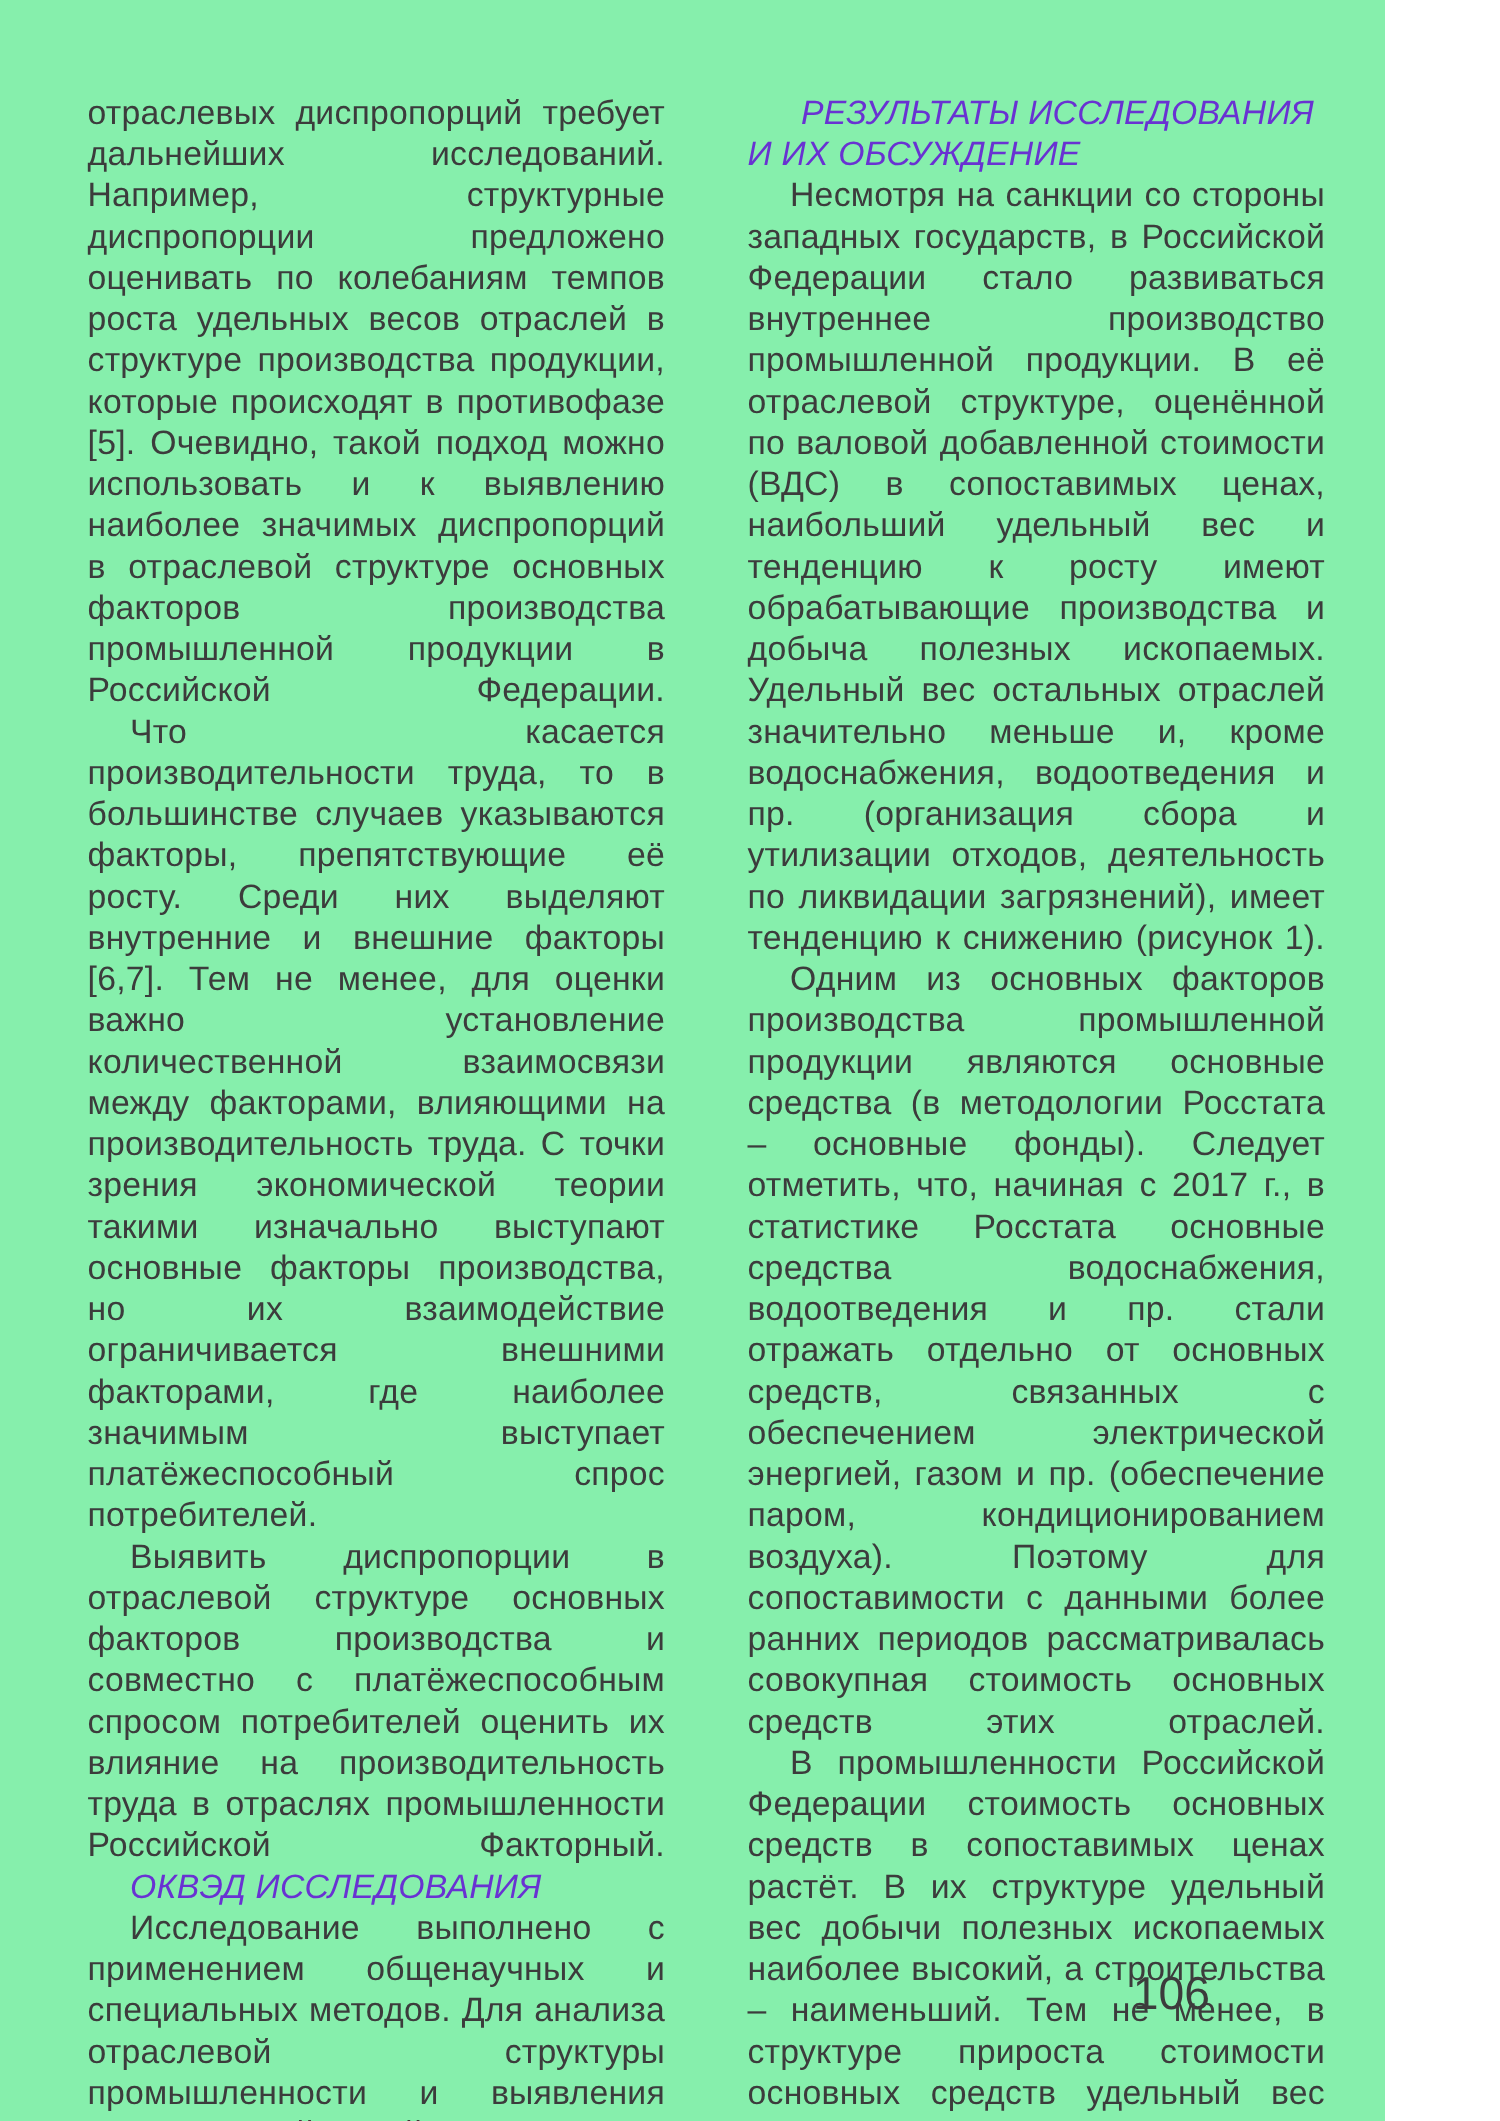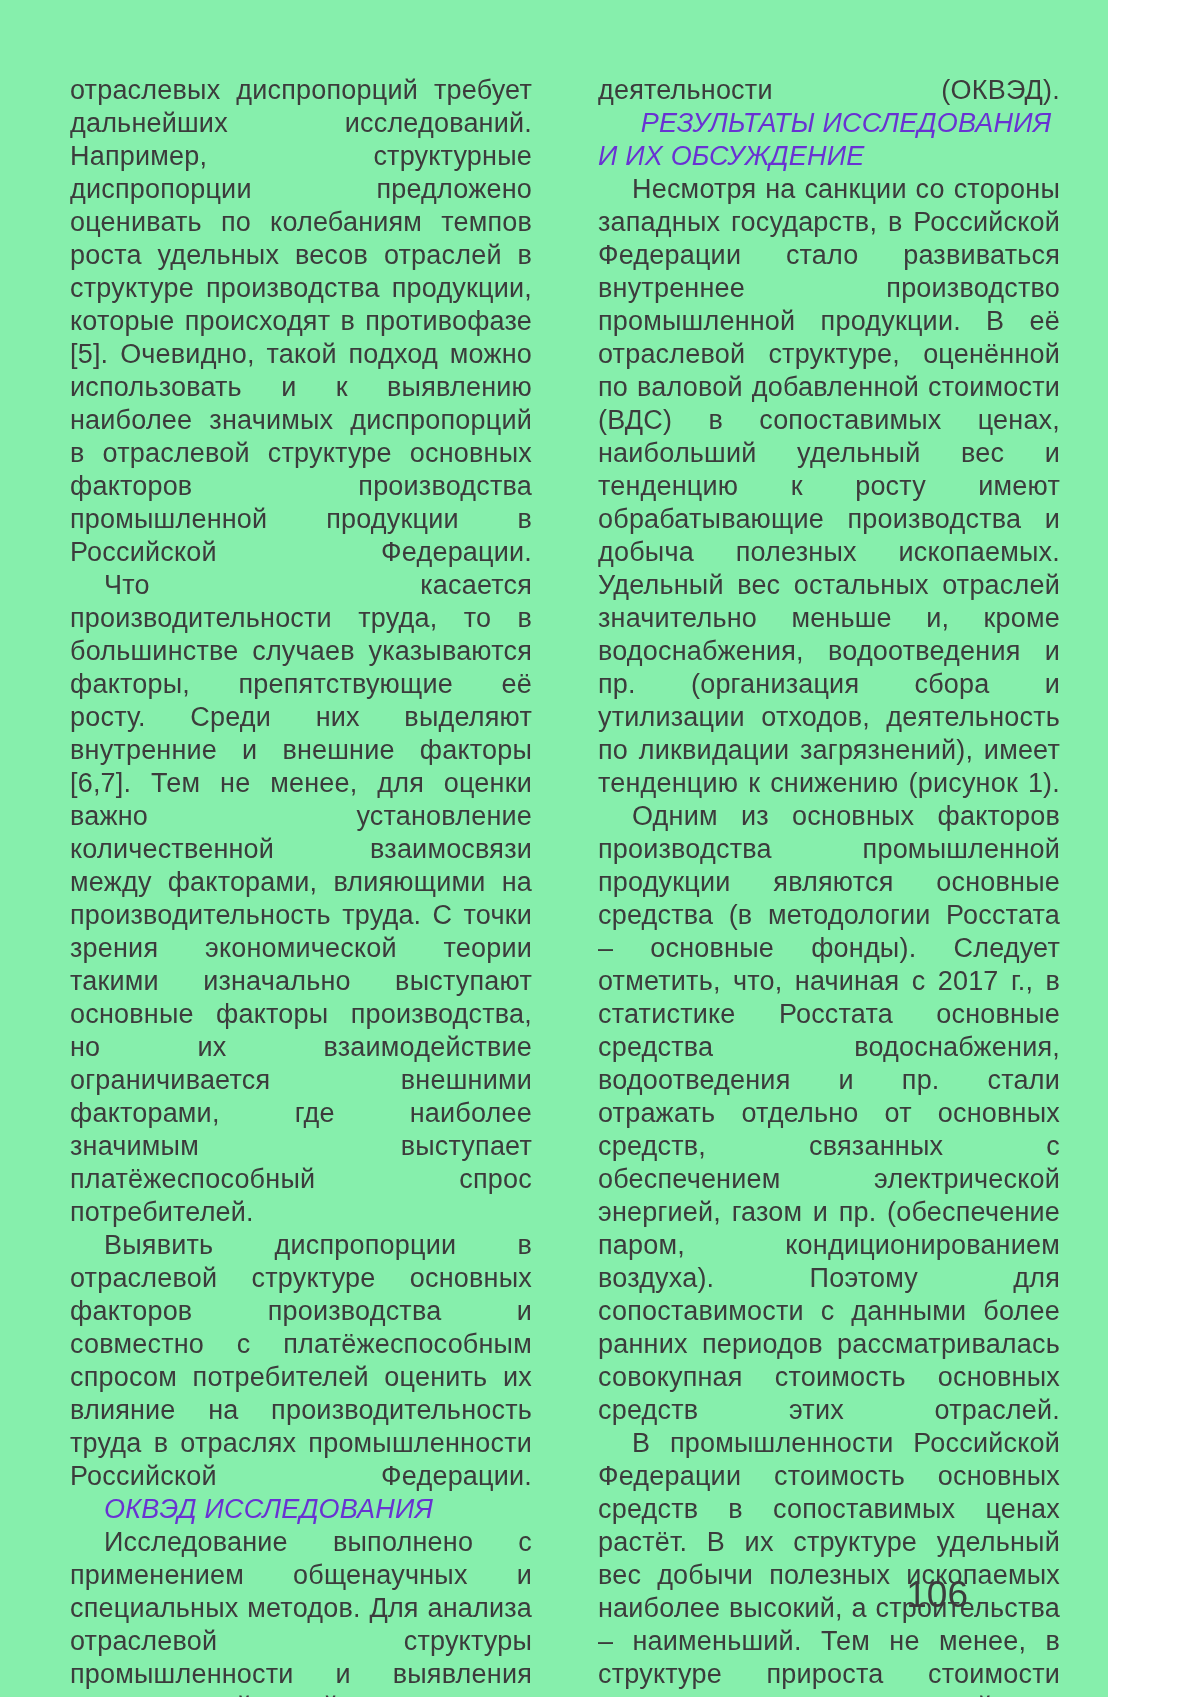--- a/index.html
+++ b/index.html
@@ -59,27 +59,26 @@
   </style>
 </head>
 <body>
 
 <div class="page">
   <div class="columns">
 
     <div class="col">
       <p class="para noindent">отраслевых диспропорций требует дальнейших исследований. Например, структурные диспропорции предложено оценивать по колебаниям темпов роста удельных весов отраслей в структуре производства продукции, которые происходят в противофазе [5]. Очевидно, такой подход можно использовать и к выявлению наиболее значимых диспропорций в отраслевой структуре основных факторов производства промышленной продукции в Российской Федерации.</p>
       <p class="para">Что касается производительности труда, то в большинстве случаев указываются факторы, препятствующие её росту. Среди них выделяют внутренние и внешние факторы [6,7]. Тем не менее, для оценки важно установление количественной взаимосвязи между факторами, влияющими на производительность труда. С точки зрения экономической теории такими изначально выступают основные факторы производства, но их взаимодействие ограничивается внешними факторами, где наиболее значимым выступает платёжеспособный спрос потребителей.</p>
-      <p class="para">Выявить диспропорции в отраслевой структуре основных факторов производства и совместно с платёжеспособным спросом потребителей оценить их влияние на производительность труда в отраслях промышленности Российской Федерации.</p>
+      <p class="para">Выявить диспропорции в отраслевой структуре основных факторов производства и совместно с платёжеспособным спросом потребителей оценить их влияние на производительность труда в отраслях промышленности Российской Факторный.</p>
       <p class="heading">ОКВЭД ИССЛЕДОВАНИЯ</p>
       <p class="para">Исследование выполнено с применением общенаучных и специальных методов. Для анализа отраслевой структуры промышленности и выявления диспропорций в ней использованы статистические методы исследования. Факторный анализ производительности труда выполнен с помощью методов эконометрики. В исследовании использованы данные Федеральной службы государственной статистики Российской Федерации (Росстат), начиная с 2011 г. Это обусловлено изменениями в методологии Общероссийского классификатора видов экономической</p>
     </div>
 
     <div class="col">
-      <p class="para noindent">деятельности (ОКВЭД).</p>
       <p class="heading">РЕЗУЛЬТАТЫ ИССЛЕДОВАНИЯ И ИХ ОБСУЖДЕНИЕ</p>
       <p class="para">Несмотря на санкции со стороны западных государств, в Российской Федерации стало развиваться внутреннее производство промышленной продукции. В её отраслевой структуре, оценённой по валовой добавленной стоимости (ВДС) в сопоставимых ценах, наибольший удельный вес и тенденцию к росту имеют обрабатывающие производства и добыча полезных ископаемых. Удельный вес остальных отраслей значительно меньше и, кроме водоснабжения, водоотведения и пр. (организация сбора и утилизации отходов, деятельность по ликвидации загрязнений), имеет тенденцию к снижению (рисунок 1).</p>
       <p class="para">Одним из основных факторов производства промышленной продукции являются основные средства (в методологии Росстата – основные фонды). Следует отметить, что, начиная с 2017 г., в статистике Росстата основные средства водоснабжения, водоотведения и пр. стали отражать отдельно от основных средств, связанных с обеспечением электрической энергией, газом и пр. (обеспечение паром, кондиционированием воздуха). Поэтому для сопоставимости с данными более ранних периодов рассматривалась совокупная стоимость основных средств этих отраслей.</p>
       <p class="para">В промышленности Российской Федерации стоимость основных средств в сопоставимых ценах растёт. В их структуре удельный вес добычи полезных ископаемых наиболее высокий, а строительства – наименьший. Тем не менее, в структуре прироста стоимости основных средств удельный вес строительства имеет тенденцию к увеличению, а остальных отраслей промышленности – к снижению. Их динамике свойственна закономерная цикличность, где колебания в противофазе присутствуют только между темпами роста основных средств добывающей отрасли и обрабатывающих производств (рисунок 2).</p>
 
     </div>
 
   </div>
 
   <div class="pagenum">106</div>

